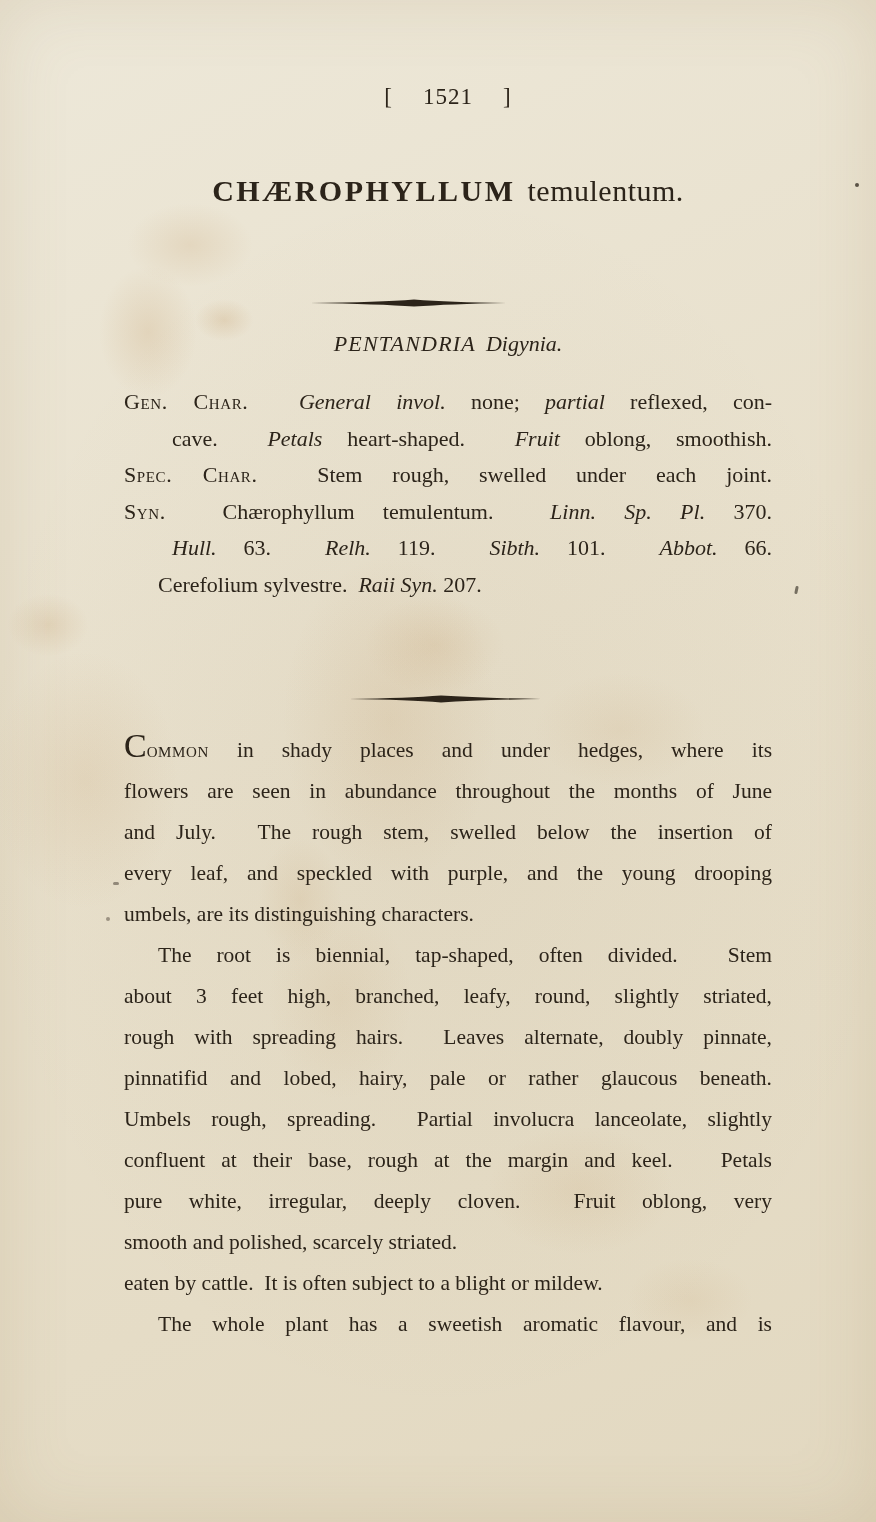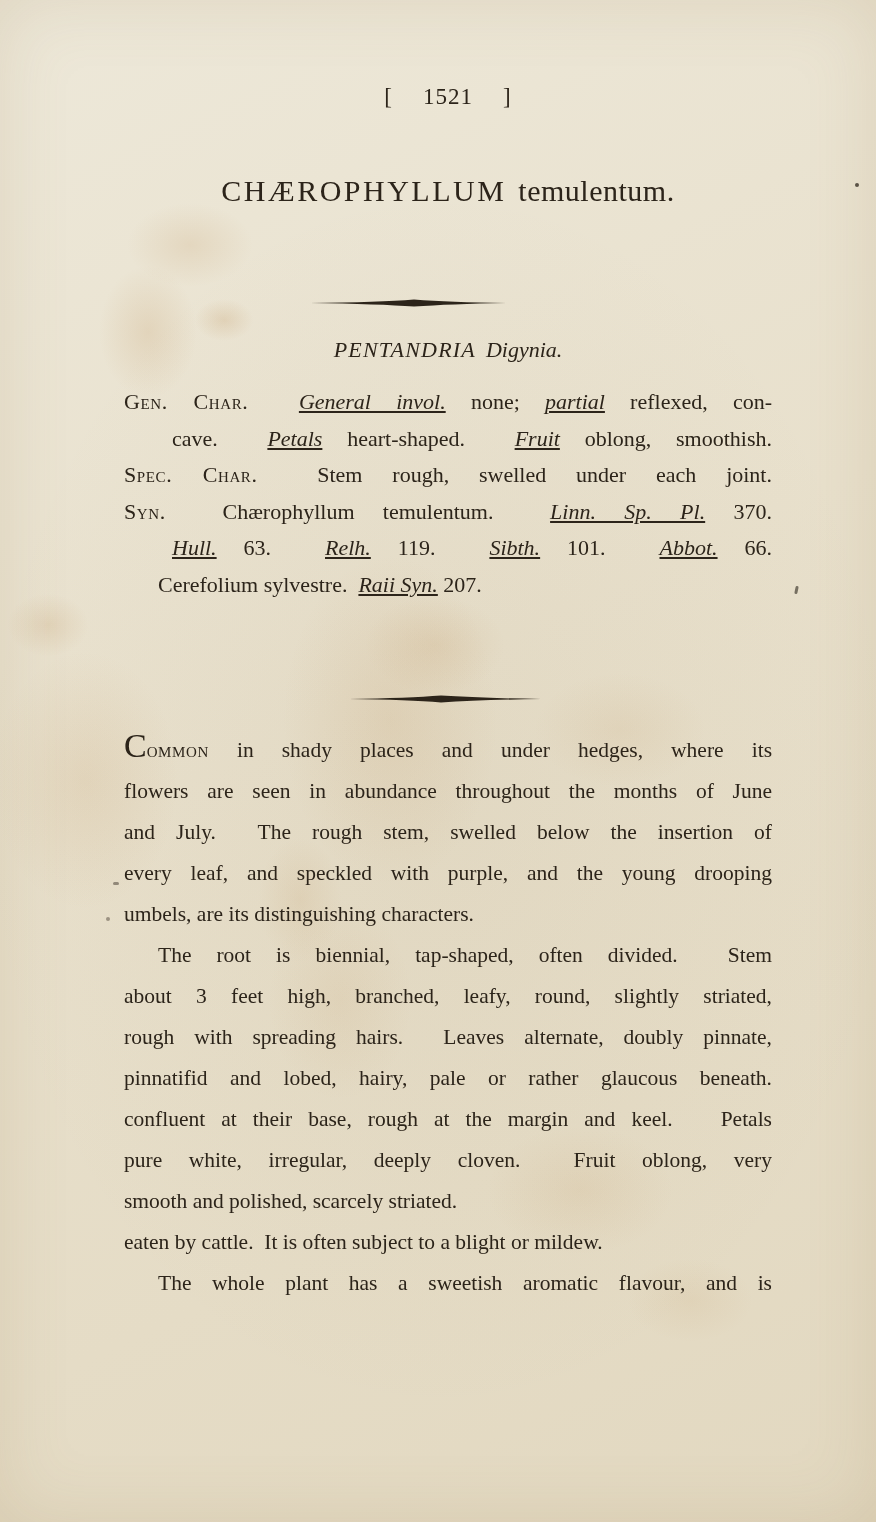--- a/index.html
+++ b/index.html
@@ -32,36 +32,36 @@
       radial-gradient(ellipse 90px 60px at 690px 1300px, rgba(var(--stain),.08), transparent 70%),
       radial-gradient(ellipse 120px 80px at 620px 730px, rgba(var(--stain),.08), transparent 72%),
       radial-gradient(ellipse 600px 800px at 440px 800px, rgba(120,92,40,.05), transparent 78%),
       linear-gradient(155deg, var(--paper-light) 0%, var(--paper) 45%, var(--paper-dark) 100%);
     box-shadow:inset 0 0 70px rgba(150,118,66,.16);
   }
   .centered{position:absolute;left:124px;width:648px;text-align:center;}
   .pagenum{top:84px;font-size:23px;letter-spacing:1px;}
   .pagenum .num{margin:12px 30px;}
   .title{top:174px;font-size:30px;font-weight:normal;white-space:nowrap;}
-  .title .genus{letter-spacing:2.5px;margin-right:12px;}
+  .title .genus{letter-spacing:2.5px;margin-right:12px;font-weight:bold;}
   .title .species{letter-spacing:0.5px;}
   .subtitle{top:224px;font-size:27px;font-style:italic;word-spacing:9px;letter-spacing:0.5px;}
-  .classline{top:331px;font-size:22px;font-style:italic;margin-top:6px;}
+  .classline{top:331px;font-size:22px;font-style:italic;}
   .classline .cls-class{letter-spacing:1.2px;margin-right:10px;}
   .rule{position:absolute;left:124px;width:648px;display:flex;justify-content:center;color:var(--ink);}
   .rule.r1{top:298px;transform:translateX(-40px);}
   .rule.r2{top:694px;transform:translateX(-3px);}
   .rule svg{display:block;}
   .synopsis{position:absolute;left:124px;width:648px;top:384px;font-size:22px;line-height:36.6px;}
   .bodytext{position:absolute;left:124px;width:648px;top:730px;font-size:21.5px;line-height:41px;}
   .tline{text-align:justify;text-align-last:justify;white-space:normal;}
   .tline.last{text-align-last:left;}
   .ind1{padding-left:34px;}
   .ind2{padding-left:48px;}
-  .it{font-style:italic;text-decoration:underline;}
+  .it{font-style:italic;}
   .sc{font-variant:small-caps;letter-spacing:0.6px;}
   .lead{font-size:34px;line-height:0;}
   .speck{position:absolute;background:rgba(44,36,26,.75);border-radius:50%;}
   .speck.s1{left:855px;top:183px;width:4px;height:4px;}
   .speck.s2{left:795px;top:586px;width:3px;height:8px;border-radius:2px;transform:rotate(12deg);background:rgba(44,36,26,.6);}
   .speck.s3{left:113px;top:882px;width:6px;height:3px;border-radius:2px;background:rgba(44,36,26,.45);}
   .speck.s4{left:106px;top:917px;width:4px;height:4px;background:rgba(44,36,26,.4);}
 </style>
 </head>
 <body>
@@ -105,20 +105,21 @@
   <div class="bodytext">
       <div class="tline"><span class="lead">C</span><span class="sc">ommon</span><span> in shady places and under hedges, where its</span></div>
       <div class="tline"><span>flowers are seen in abundance throughout the months of June</span></div>
       <div class="tline"><span>and July.&nbsp; The rough stem, swelled below the insertion of</span></div>
       <div class="tline"><span>every leaf, and speckled with purple, and the young drooping</span></div>
       <div class="tline last"><span>umbels, are its distinguishing characters.</span></div>
       <div class="tline ind1"><span>The root is biennial, tap-shaped, often divided.&nbsp; Stem</span></div>
       <div class="tline"><span>about 3 feet high, branched, leafy, round, slightly striated,</span></div>
       <div class="tline"><span>rough with spreading hairs.&nbsp; Leaves alternate, doubly pinnate,</span></div>
       <div class="tline"><span>pinnatifid and lobed, hairy, pale or rather glaucous beneath.</span></div>
+      <div class="tline"><span>Umbels rough, spreading.&nbsp; Partial involucra lanceolate, slightly</span></div>
       <div class="tline"><span>confluent at their base, rough at the margin and keel.&nbsp;&nbsp; Petals</span></div>
       <div class="tline"><span>pure white, irregular, deeply cloven.&nbsp; Fruit oblong, very</span></div>
       <div class="tline last"><span>smooth and polished, scarcely striated.</span></div>
       <div class="tline last"><span>eaten by cattle.&nbsp; It is often subject to a blight or mildew.</span></div>
       <div class="tline ind1"><span>The whole plant has a sweetish aromatic flavour, and is</span></div>
     </div>
 
   <div class="speck s1"></div>
   <div class="speck s2"></div>
   <div class="speck s3"></div>

